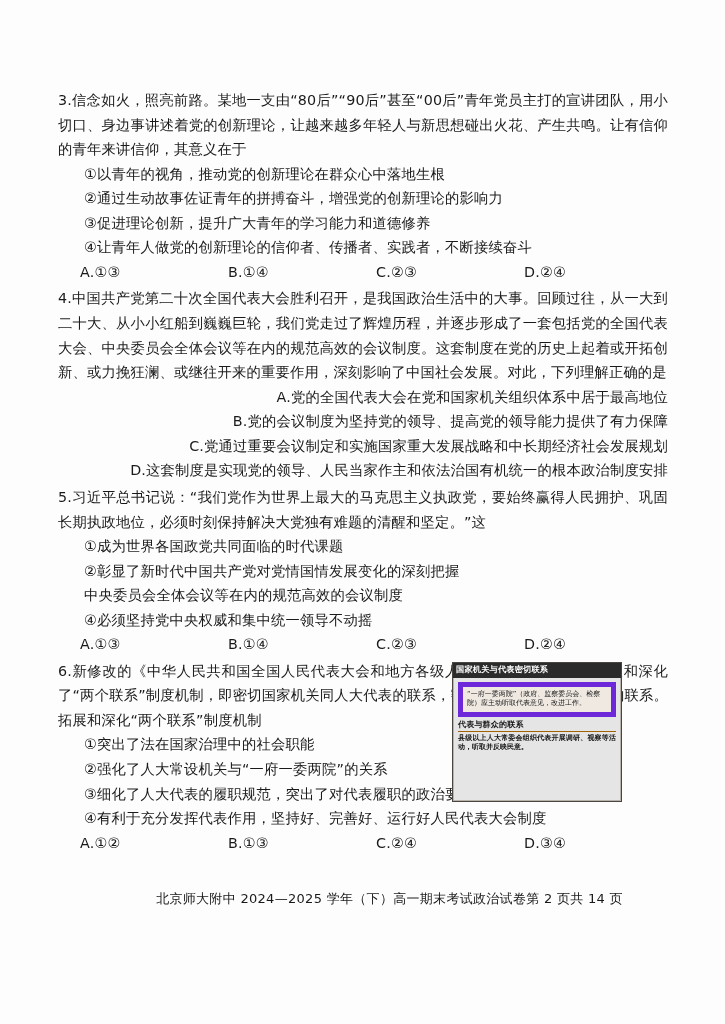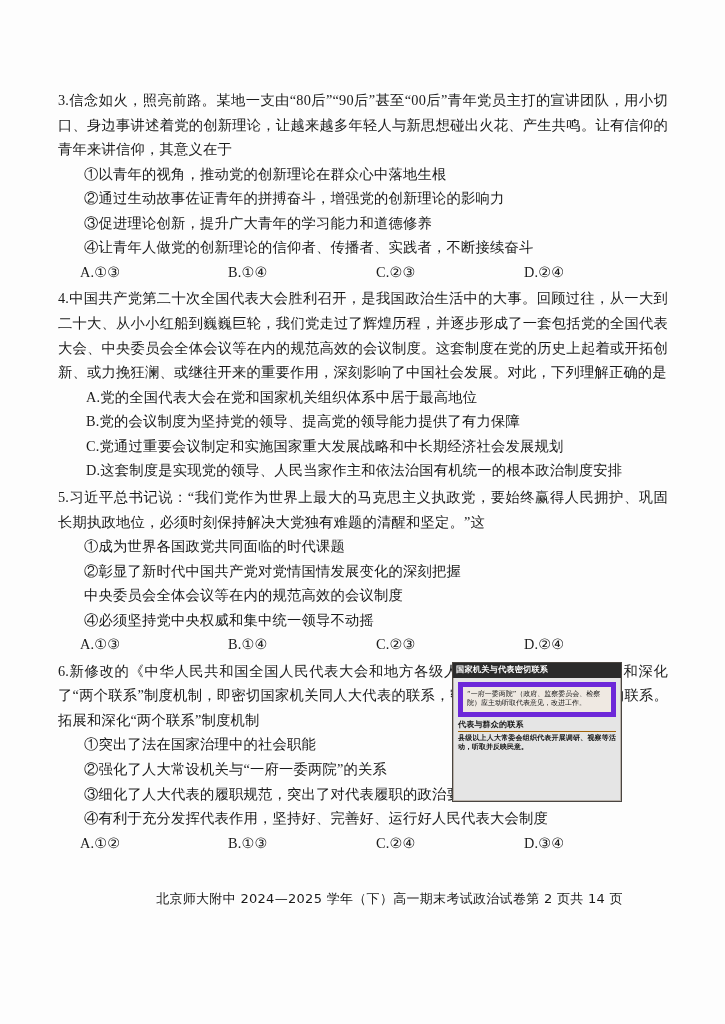--- a/index.html
+++ b/index.html
@@ -20,21 +20,20 @@
     left: 0; top: 0;
     width: 725px;
     height: 1024px;
     background: #fdfdfd;
   }
   .content {
     position: absolute;
     left: 58px;
     top: 88px;
     width: 610px;
-    font-family: Liberation Serif, serif;
   }
   .q {
     margin-bottom: 2px;
   }
   .q-body {
     font-size: 14.3px;
     line-height: 1.72;
     text-align: justify;
     letter-spacing: 0.2px;
   }
@@ -52,21 +51,21 @@
     letter-spacing: 0.2px;
   }
   .answers span {
     display: inline-block;
   }
   .ans-a { width: 148px; }
   .ans-b { width: 148px; }
   .ans-c { width: 148px; }
   .ans-d { width: 120px; }
 
-  .q4 .opt { margin-left: 28px; }
+  .q4 .opt { margin-left: 28px; text-align: right; }
 
   .footer {
     position: absolute;
     left: 0;
     top: 890px;
     width: 725px;
     text-align: center;
     font-size: 13px;
     color: #1a1a1a;
     letter-spacing: 0.3px;

